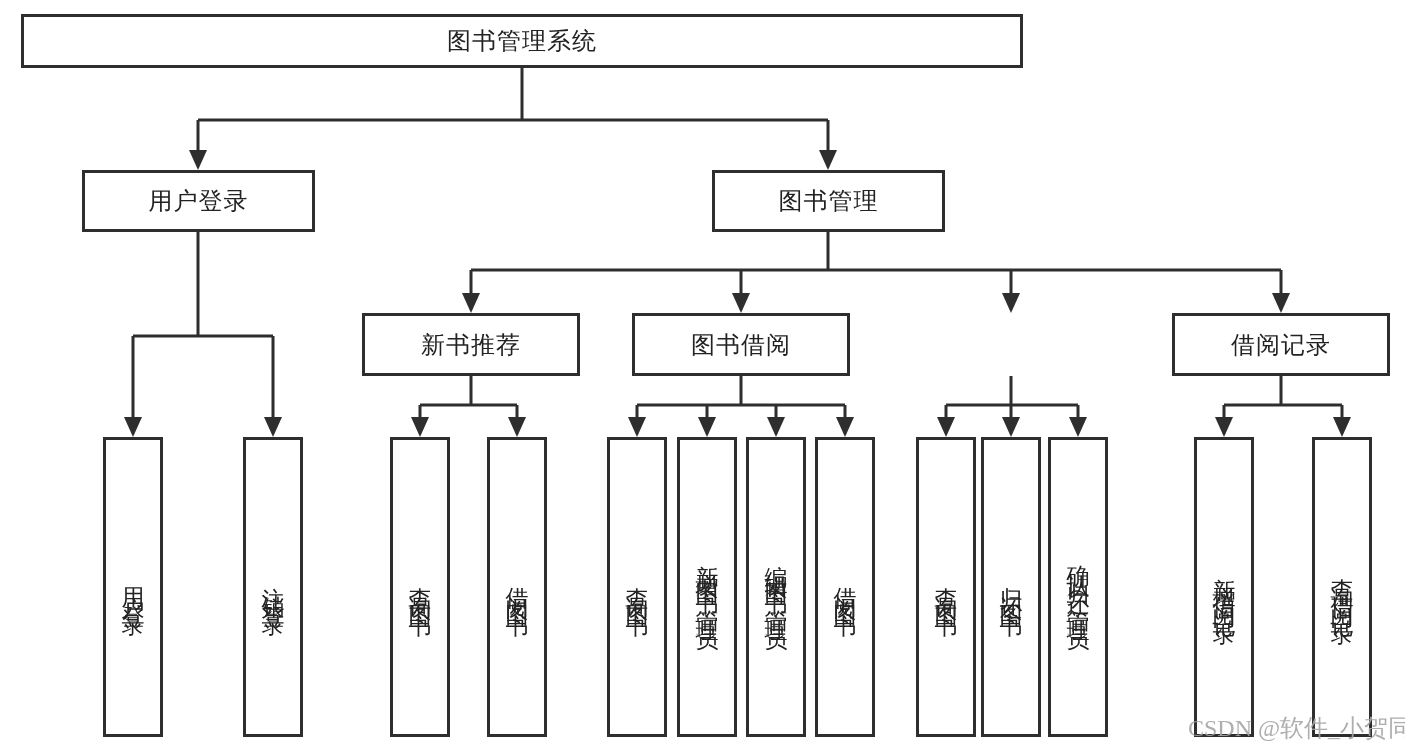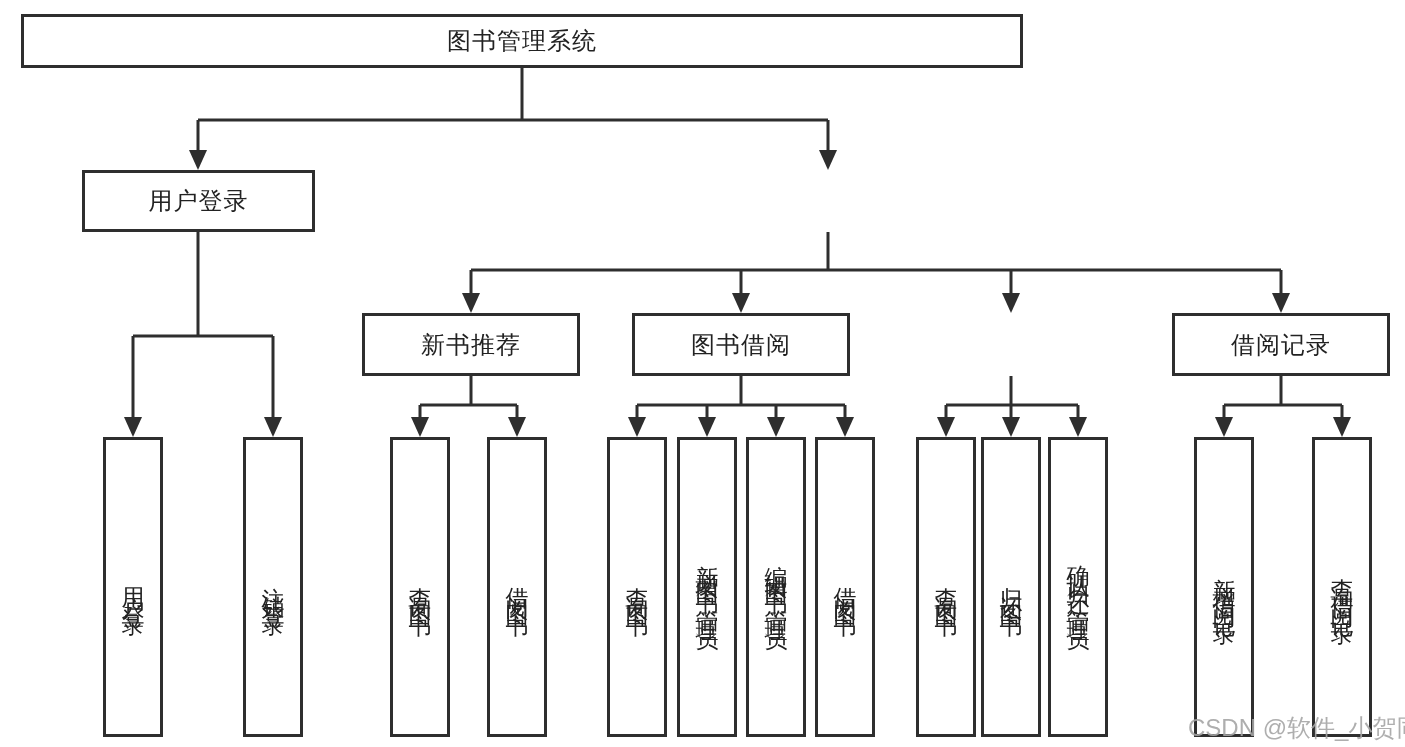--- a/index.html
+++ b/index.html
@@ -2,21 +2,21 @@
 <html><head>
 <meta charset="utf-8">
 <style>
   html, body { margin: 0; padding: 0; background: #ffffff; }
   .canvas {
     position: relative;
     width: 1405px;
     height: 747px;
     background: #ffffff;
     overflow: hidden;
-    font-family: Liberation Sans, sans-serif;
+    font-family: Liberation Serif, serif;
   }
   .connectors {
     position: absolute;
     left: 0; top: 0;
     width: 1405px; height: 747px;
     z-index: 1;
   }
   .box {
     position: absolute;
     box-sizing: border-box;
@@ -111,20 +111,21 @@
     <path fill="#2e2e2e" d="M937,417 L955,417 L946,437 Z"></path>
     <path fill="#2e2e2e" d="M1002,417 L1020,417 L1011,437 Z"></path>
     <path fill="#2e2e2e" d="M1069,417 L1087,417 L1078,437 Z"></path>
     <path fill="#2e2e2e" d="M1215,417 L1233,417 L1224,437 Z"></path>
     <path fill="#2e2e2e" d="M1333,417 L1351,417 L1342,437 Z"></path>
   </svg>
 
   <div class="box h-box" style="left:21px;top:14px;width:1002px;height:54px">图书管理系统</div>
 
   <div class="box h-box" style="left:82px;top:170px;width:233px;height:62px">用户登录</div>
+  <div class="box h-box" style="left:712px;top:170px;width:233px;height:62px">图书管理</div>
 
   <div class="box h-box" style="left:362px;top:313px;width:218px;height:63px">新书推荐</div>
   <div class="box h-box" style="left:632px;top:313px;width:218px;height:63px">图书借阅</div>
   <div class="box h-box" style="left:1172px;top:313px;width:218px;height:63px">借阅记录</div>
 
   <div class="box v-box" style="left:103px;top:437px;width:60px;height:300px">用户登录</div>
   <div class="box v-box" style="left:243px;top:437px;width:60px;height:300px">注销登录</div>
 
   <div class="box v-box" style="left:390px;top:437px;width:60px;height:300px">查询图书</div>
   <div class="box v-box" style="left:487px;top:437px;width:60px;height:300px">借阅图书</div>

